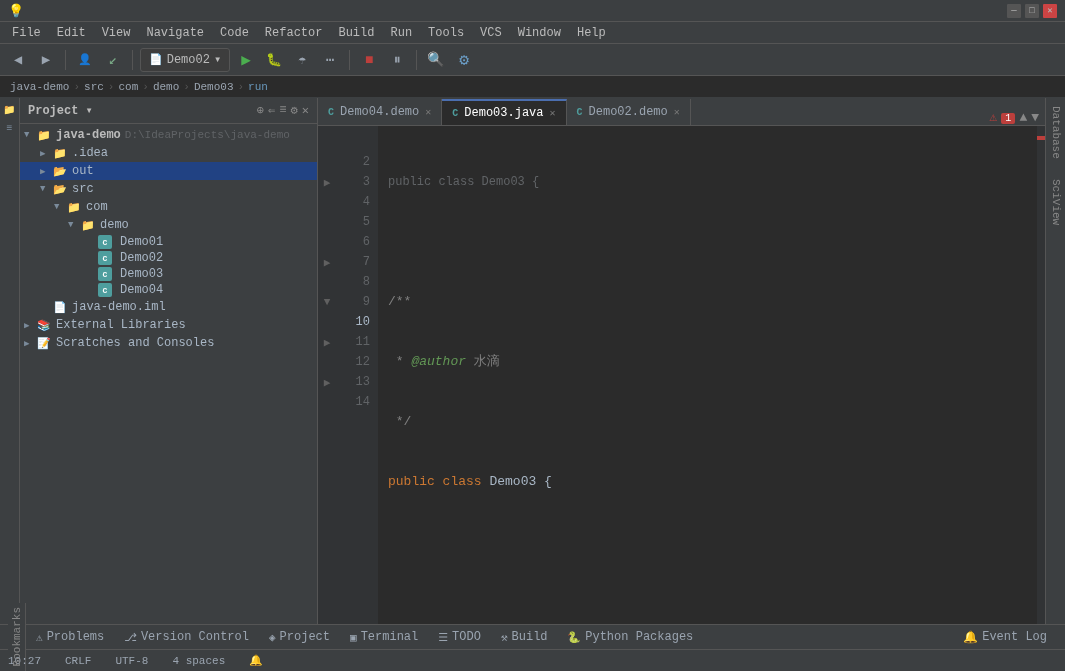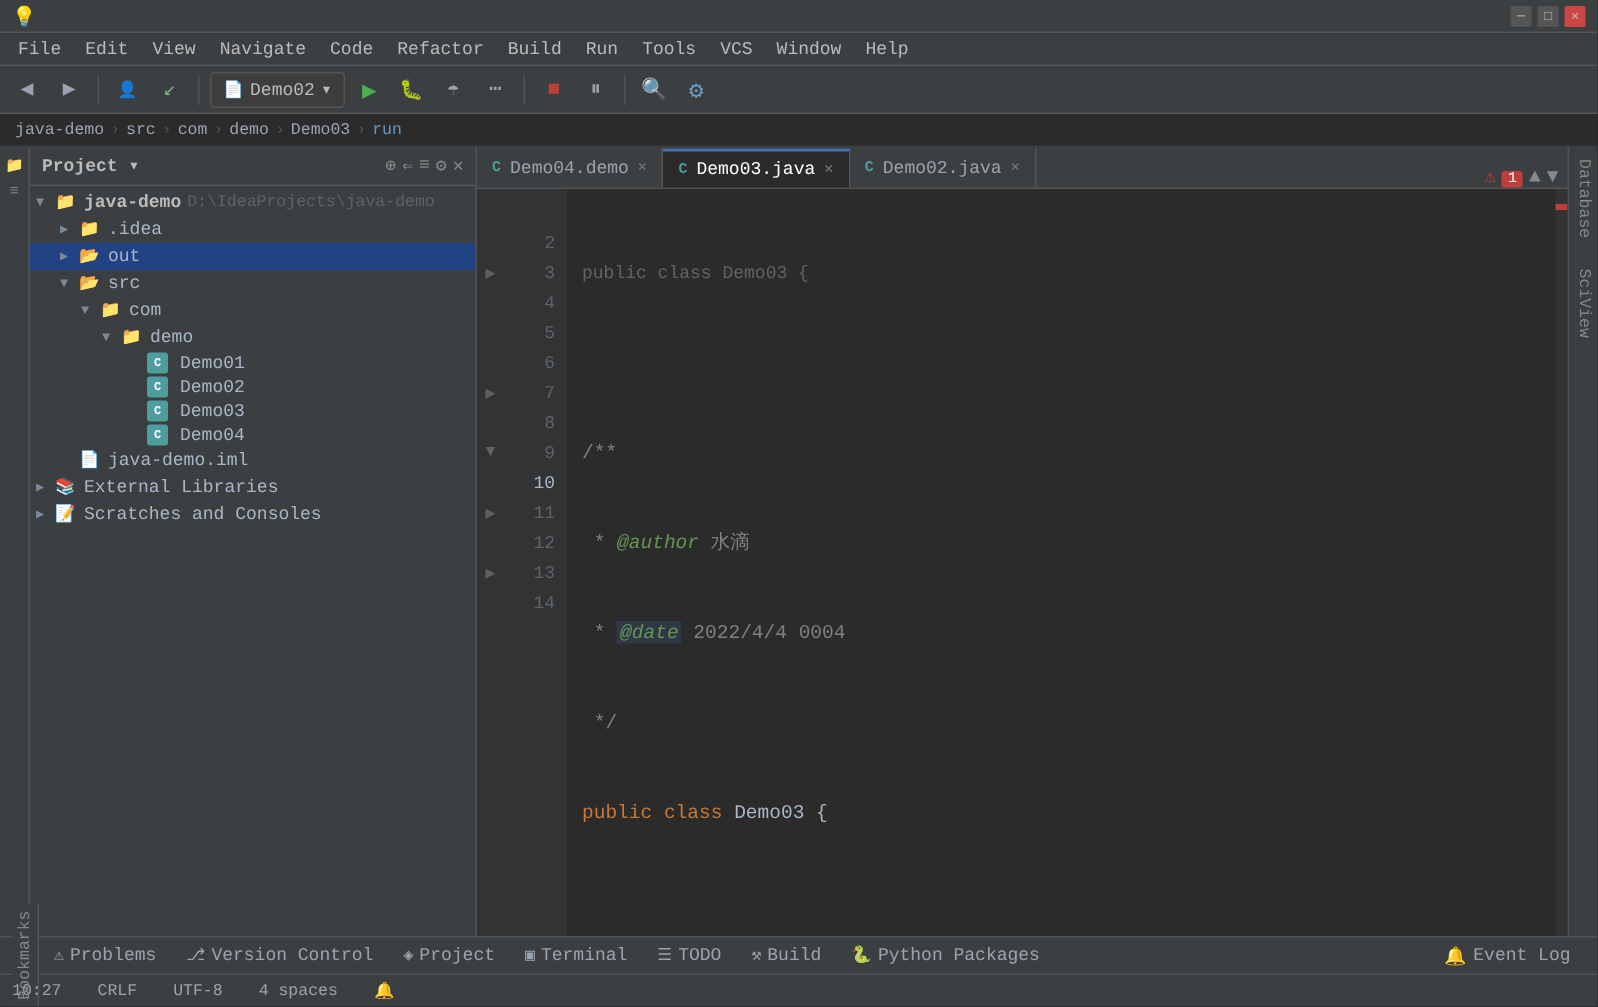--- a/index.html
+++ b/index.html
@@ -601,21 +601,21 @@
         <span>Demo04.demo</span>
         <span class="tab-close">✕</span>
       </div>
       <div class="editor-tab active">
         <span class="tab-icon" style="color:#4e9e9e;font-size:10px;font-weight:bold;">C</span>
         <span>Demo03.java</span>
         <span class="tab-close">✕</span>
       </div>
       <div class="editor-tab">
         <span class="tab-icon" style="color:#4e9e9e;font-size:10px;font-weight:bold;">C</span>
-        <span>Demo02.java</span>
+        <span>Demo02.demo</span>
         <span class="tab-close">✕</span>
       </div>
       <div id="tab-actions">
         <span class="tab-action-btn" style="color:#bc3f3c;">⚠<span class="error-count">1</span></span>
         <span class="tab-action-btn">▲</span>
         <span class="tab-action-btn">▼</span>
       </div>
     </div>
 
     <div id="code-editor">
@@ -652,21 +652,20 @@
         <div class="line-num">12</div>
         <div class="line-num">13</div>
         <div class="line-num">14</div>
       </div>
 
       <div id="code-content">
         <div style="height:20px;color:#606366;font-size:12px;">public class Demo03 {</div>
         <div style="height:20px;"></div>
         <div style="height:20px;"><span class="comment">/**</span></div>
         <div style="height:20px;"><span class="comment"> * </span><span style="color:#629755;font-style:italic;">@author</span><span class="comment"> 水滴</span></div>
-        <div style="height:20px;"><span class="comment"> * </span><span style="color:#629755;font-style:italic;background:#4b6eaf33;padding:0 2px;">@date</span><span class="comment"> 2022/4/4 0004</span></div>
         <div style="height:20px;"><span class="comment"> */</span></div>
         <div style="height:20px;"><span class="kw">public class </span><span style="color:#a9b7c6;">Demo03</span><span style="color:#a9b7c6;"> {</span></div>
         <div style="height:20px;"></div>
         
         
         
         
         
         
       </div>

